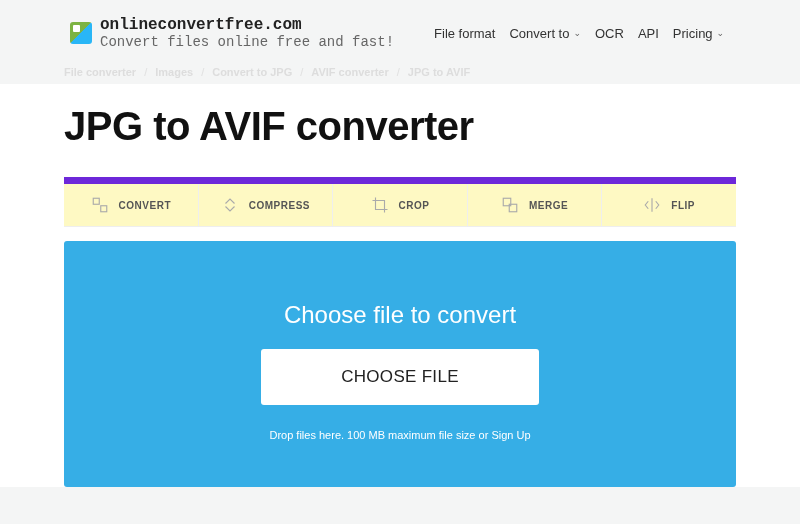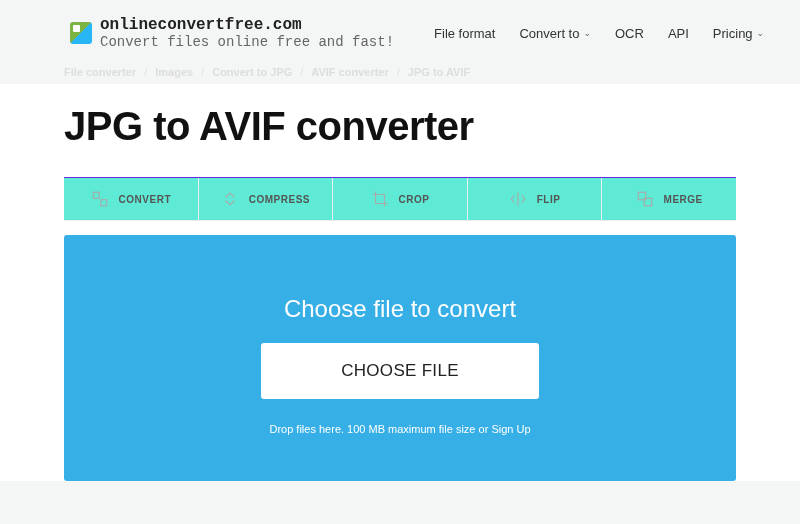--- a/index.html
+++ b/index.html
@@ -6,32 +6,32 @@
     body { font-family: -apple-system, BlinkMacSystemFont, "Segoe UI", Arial, sans-serif; background: #f4f5f5; width: 800px; height: 524px; overflow: hidden; }
     
     .header { background: #f4f5f5; padding: 16px 0; display: flex; align-items: center; gap: 40px; }
     .logo-wrap { display: flex; align-items: center; gap: 8px; margin-left: 70px; font-family: Liberation Mono, monospace; }
     .logo-icon { width: 22px; height: 22px; background: linear-gradient(135deg, #7cb342 50%, #29b6f6 50%); border-radius: 3px; position: relative; }
     .logo-icon::before { content: ""; position: absolute; top: 3px; left: 3px; width: 7px; height: 7px; background: #fff; border-radius: 1px; }
     .logo-text { display: flex; flex-direction: column; }
     .logo-domain { font-weight: 700; font-size: 16px; color: #222; }
     .logo-tagline { font-size: 14px; color: #666; }
     
-    .nav { display: flex; gap: 24px; align-items: center; }
+    .nav { display: flex; gap: 14px; align-items: center; }
     .nav-item { font-size: 13px; color: #333; cursor: pointer; display: flex; align-items: center; gap: 4px; }
     .chevron { font-size: 9px; color: #666; }
     
     .breadcrumb { padding: 0 64px 6px; font-size: 11px; color: #ddd; display: flex; gap: 8px; }
     .breadcrumb span.sep { color: #e0e0e0; }
     .breadcrumb a { color: #ddd; text-decoration: none; font-weight: bold; }
     
     .main { background: #fff; padding: 0 64px; }
     .page-title { font-size: 40px; font-weight: 800; color: #111; padding: 20px 0 28px; letter-spacing: -0.5px; }
     
-    .tool-tabs { display: flex; background: #5eead4; border-top: 1px solid #6d28d9; border-bottom: 1px solid #eee; }
+    .tool-tabs { display: flex; background: #fef9c3; border-top: 7px solid #6d28d9; border-bottom: 1px solid #eee; }
     .tool-tab { flex: 1; display: flex; align-items: center; justify-content: center; gap: 10px; padding: 12px 8px; font-size: 10px; font-weight: 600; letter-spacing: 0.5px; color: #555; cursor: pointer; border-right: 1px solid #eee; }
     .tool-tab:last-child { border-right: none; }
     .tool-tab svg { width: 18px; height: 18px; }
     
     .dropzone { background: #36aee6; margin-top: 14px; border-radius: 3px; padding: 60px 40px 46px; text-align: center; }
     .drop-title { color: #fff; font-size: 24px; font-weight: 400; margin-bottom: 20px; }
     .choose-btn { background: #fff; color: #222; border: none; padding: 18px 80px; font-size: 17px; font-weight: 500; border-radius: 3px; cursor: pointer; letter-spacing: 0.3px; }
     .drop-hint { color: #fff; font-size: 11px; margin-top: 24px; }
     .drop-hint a { color: #fff; }
   </style>
@@ -97,30 +97,30 @@
       <span>COMPRESS</span>
     </div>
     <div class="tool-tab">
       <svg viewBox="0 0 24 24" fill="none" stroke="#aaa" stroke-width="1.5">
           <path d="M6 2v16h16M2 6h16v16"></path>
         </svg>
       <span>CROP</span>
     </div>
     <div class="tool-tab">
       <svg viewBox="0 0 24 24" fill="none" stroke="#aaa" stroke-width="1.5">
-          <path d="M12 3v18M7 7l-4 5 4 5M17 7l4 5-4 5"></path>
-        </svg>
-      <span>FLIP</span>
-    </div>
-    <div class="tool-tab">
-      <svg viewBox="0 0 24 24" fill="none" stroke="#aaa" stroke-width="1.5">
           <rect x="3" y="3" width="10" height="10"></rect>
           <rect x="11" y="11" width="10" height="10"></rect>
         </svg>
       <span>MERGE</span>
+    </div>
+    <div class="tool-tab">
+      <svg viewBox="0 0 24 24" fill="none" stroke="#aaa" stroke-width="1.5">
+          <path d="M12 3v18M7 7l-4 5 4 5M17 7l4 5-4 5"></path>
+        </svg>
+      <span>FLIP</span>
     </div>
   </div>
 
   <div class="dropzone">
     <div class="drop-title">Choose file to convert</div>
     <button class="choose-btn">CHOOSE FILE</button>
     <div class="drop-hint">
       <span>Drop files here. 100 MB maximum file size or </span><a>Sign Up</a>
     </div>
   </div>

